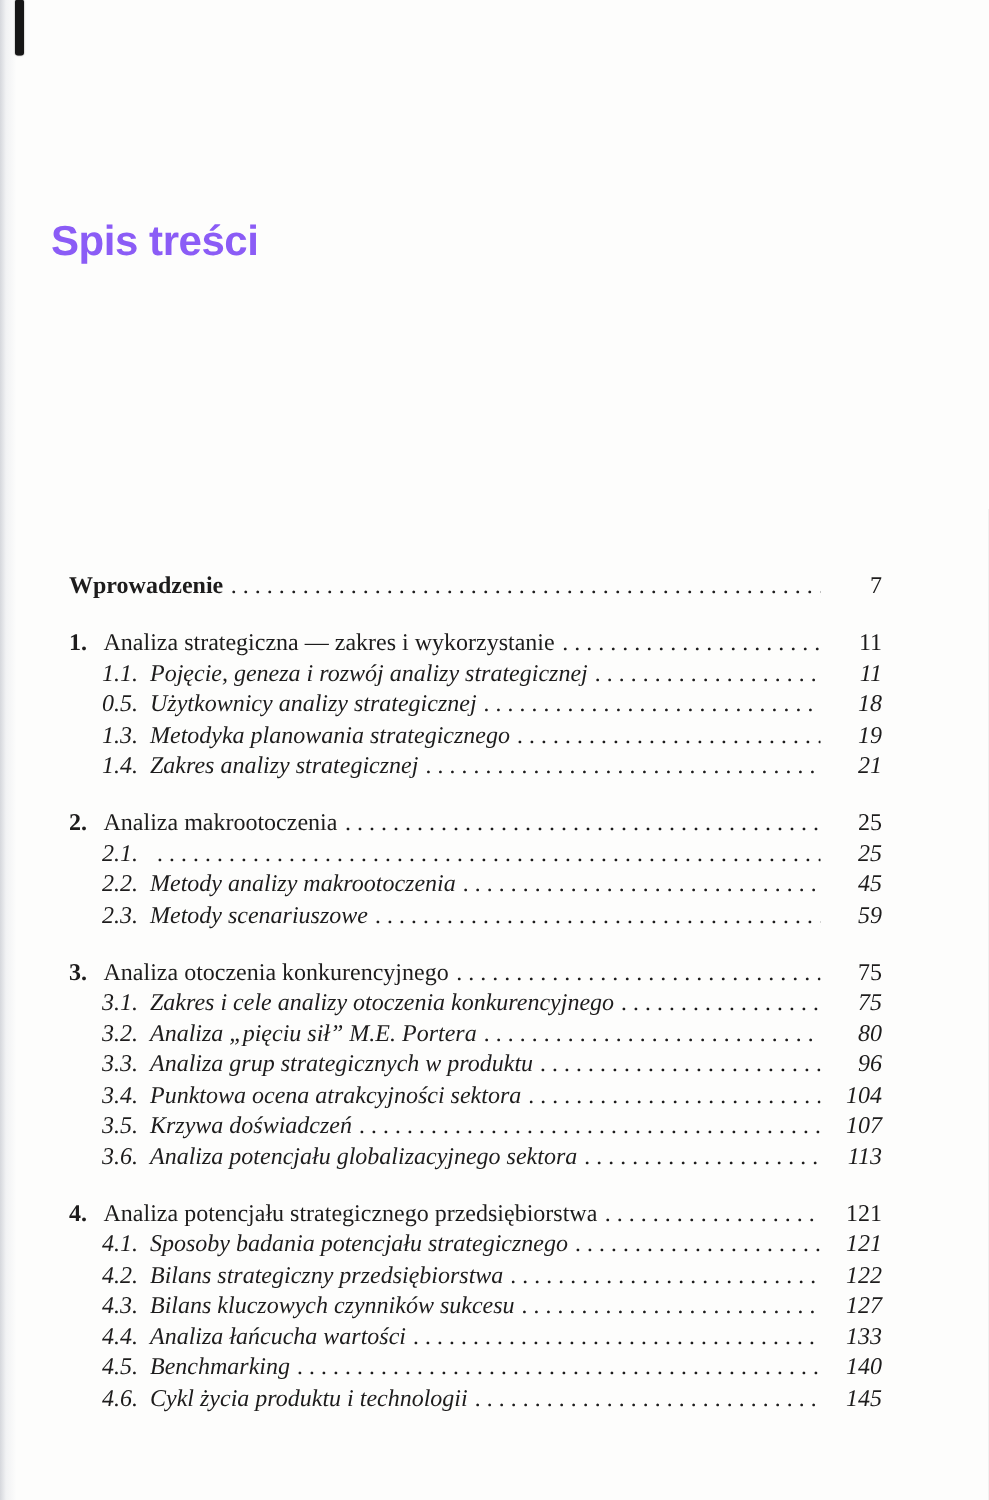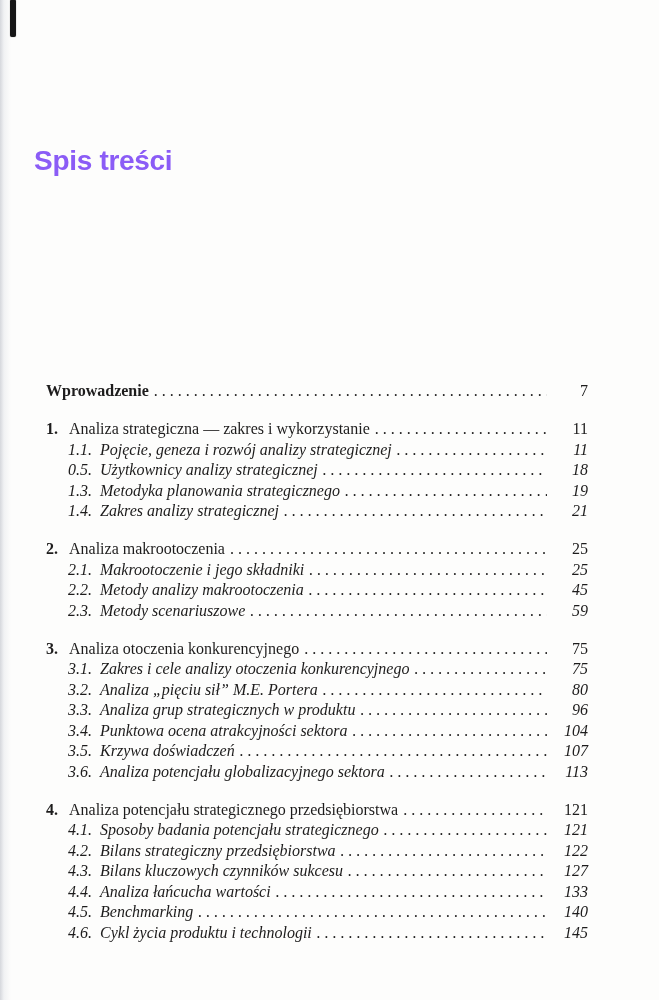--- a/index.html
+++ b/index.html
@@ -98,21 +98,20 @@
       </div>
       <div class="group">
         <div class="row head">
           <span class="num">2.</span>
           <span class="txt">Analiza makrootoczenia</span>
           <span class="dots"></span>
           <span class="pg">25</span>
         </div>
         <div class="row sub">
           <span class="num">2.1.</span>
-          <span class="txt">Makrootoczenie i jego składniki</span>
           <span class="dots"></span>
           <span class="pg">25</span>
         </div>
         <div class="row sub">
           <span class="num">2.2.</span>
           <span class="txt">Metody analizy makrootoczenia</span>
           <span class="dots"></span>
           <span class="pg">45</span>
         </div>
         <div class="row sub">

